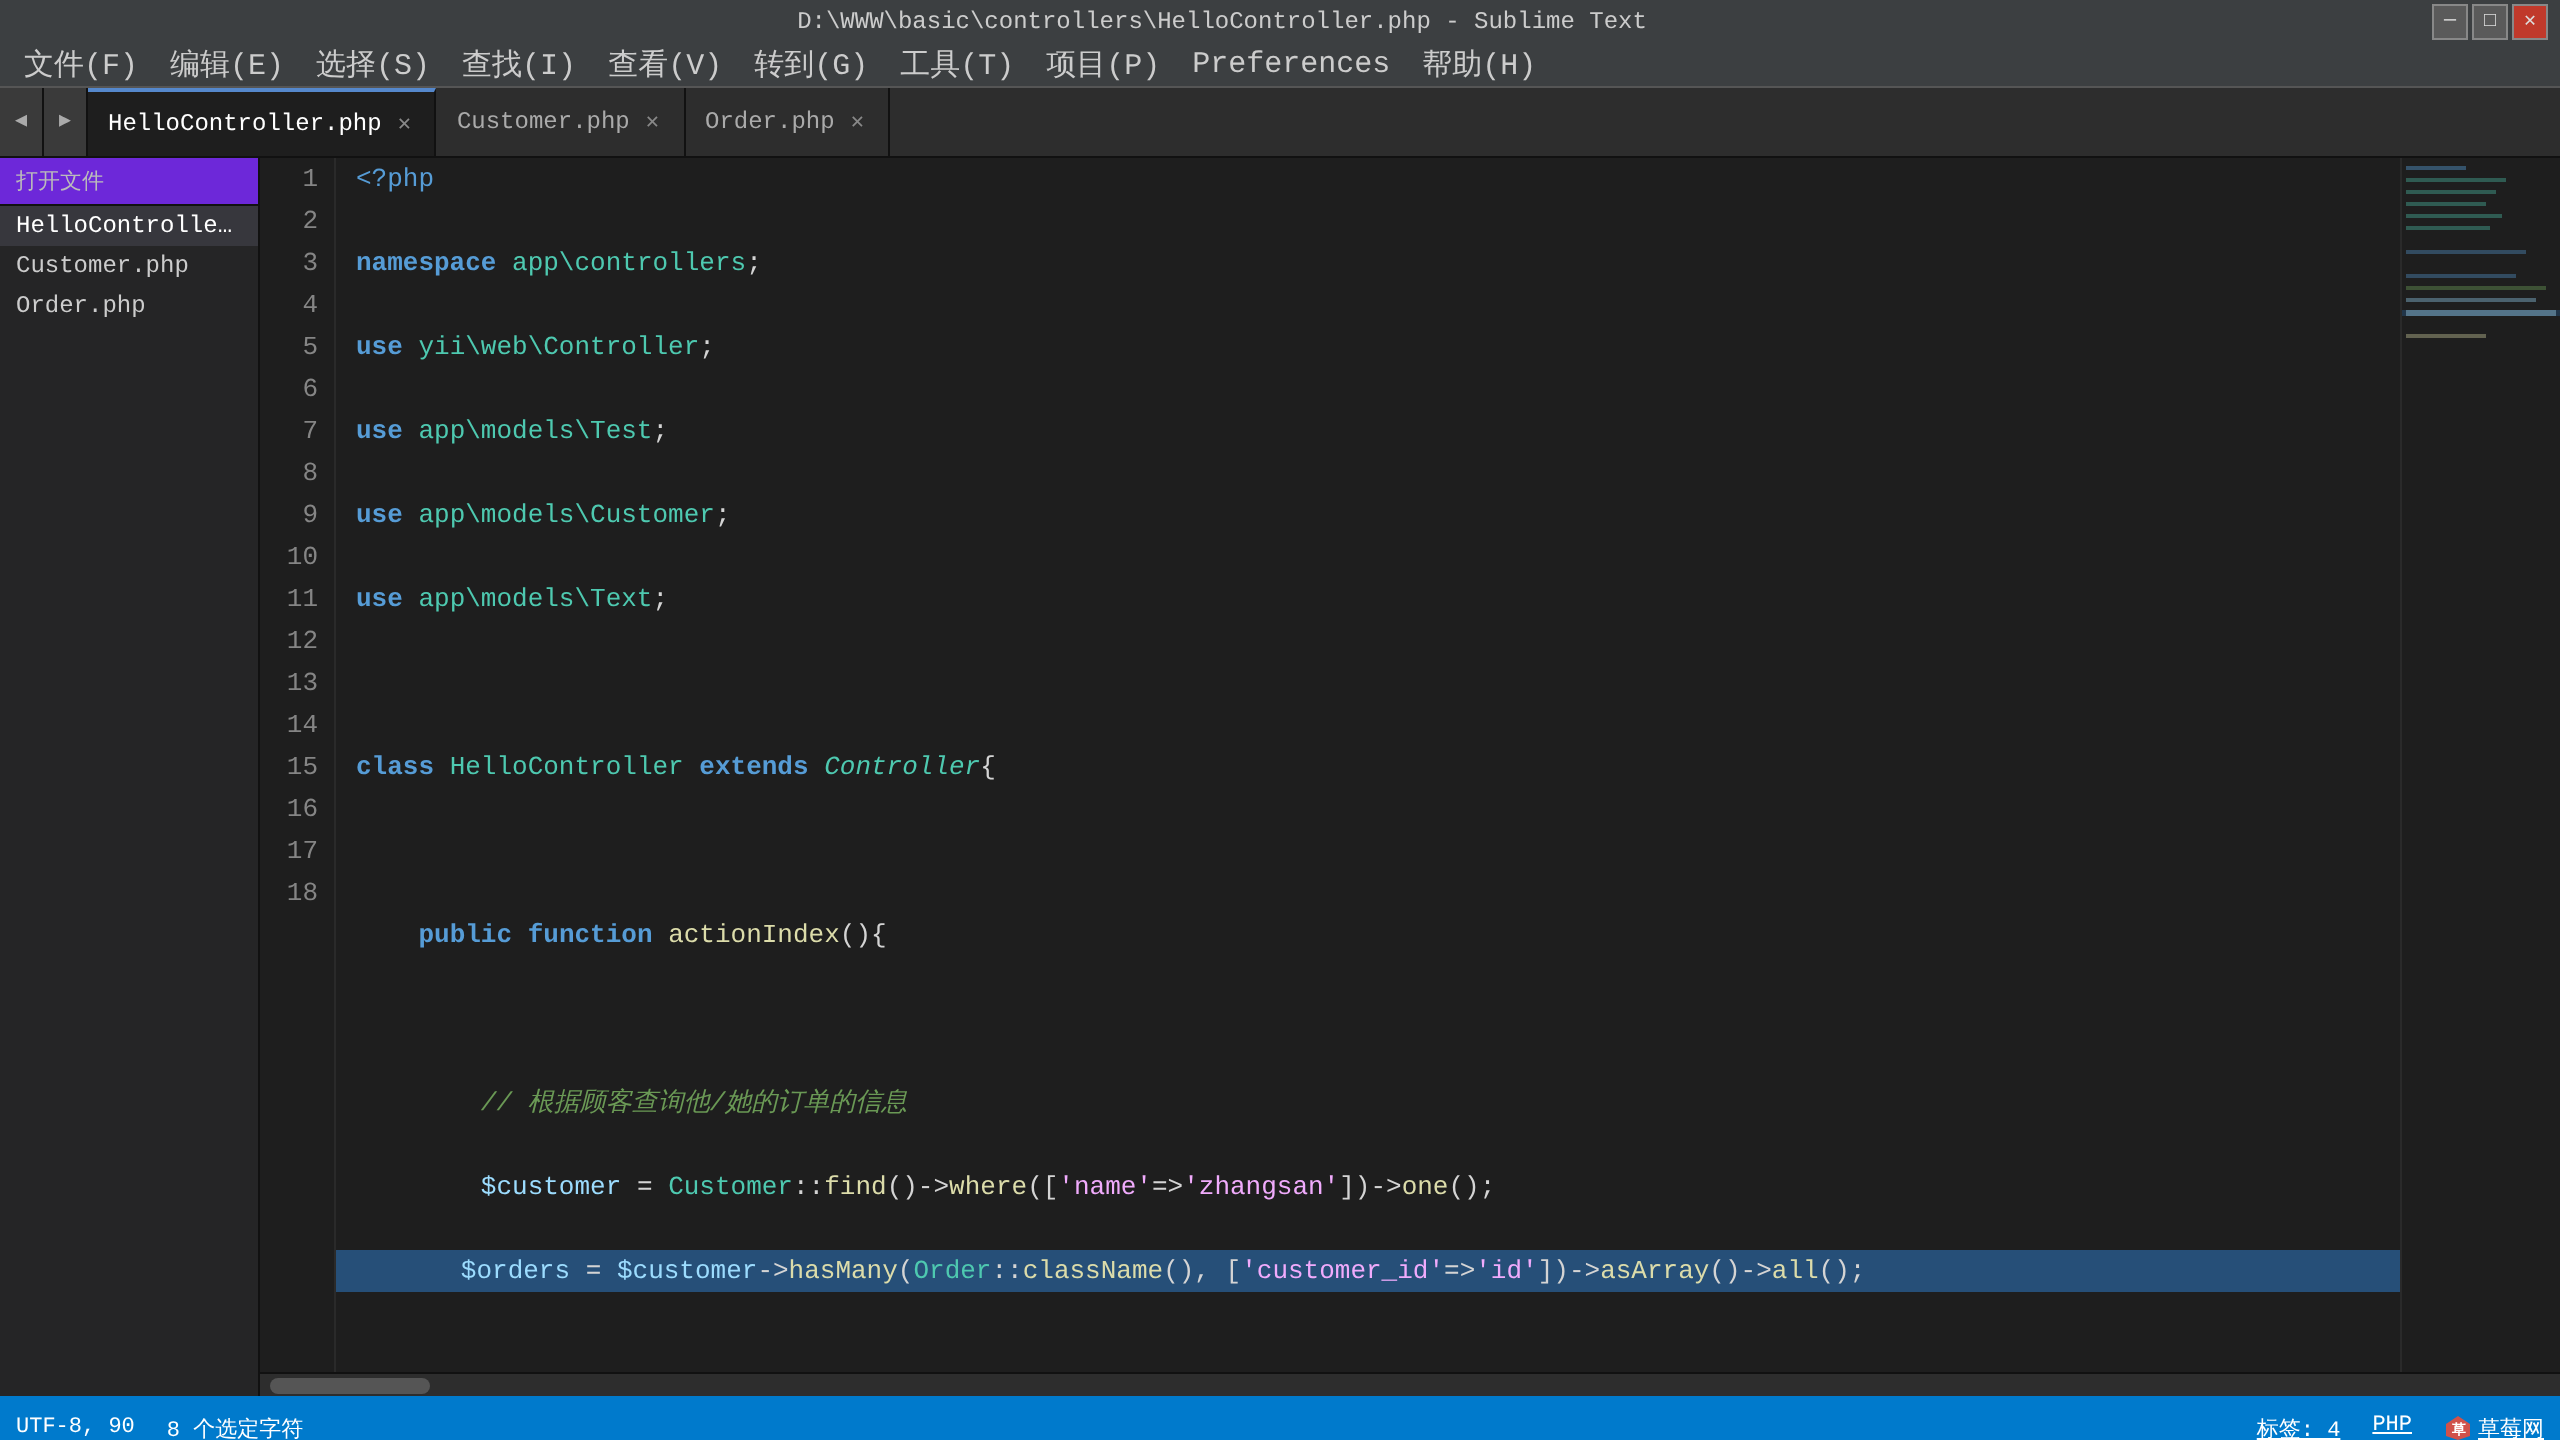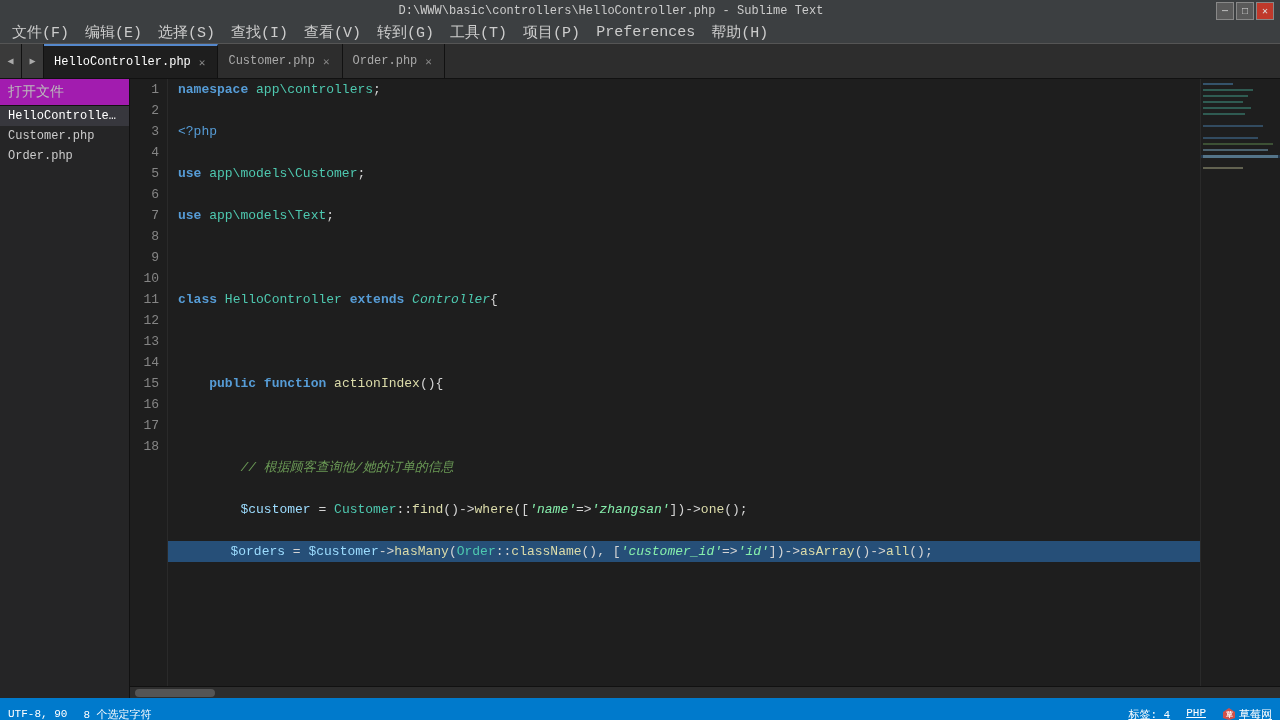--- a/index.html
+++ b/index.html
@@ -91,23 +91,23 @@
     
     #sidebar {
       width: 130px;
       background: #252526;
       border-right: 1px solid #111;
       overflow-y: auto;
       flex-shrink: 0;
     }
     #sidebar-header {
       padding: 4px 8px;
-      font-size: 14px;
+      font-size: 11px;
       color: #bbb;
-      background: #a21caf;
+      background: #6d28d9;
       border-bottom: 1px solid #111;
     }
     .sidebar-file {
       padding: 3px 8px;
       font-size: 12px;
       cursor: pointer;
       color: #ccc;
       white-space: nowrap;
       overflow: hidden;
       text-overflow: ellipsis;
@@ -193,21 +193,21 @@
       height: 8px;
       background: #555;
       border-radius: 4px;
     }
 
     
     .kw { color: #569cd6; font-weight: bold; }
     .cls { color: #4ec9b0; }
     .fn { color: #dcdcaa; }
     .var { color: #9cdcfe; }
-    .str { color: #86efac; font-style: italic; }
+    .str { color: #f0abfc; }
     .comment { color: #6a9955; font-style: italic; margin-top: 48px; }
     .op { color: #d4d4d4; }
     .ns { color: #4ec9b0; }
     .php-tag { color: #569cd6; }
     .selected-line { background: #264f78; display: block; margin-left: -10px; }
     .italic-cls { color: #4ec9b0; font-style: italic; }
 
     .line { display: block; height: 21px; }
   </style>
 </head>
@@ -278,22 +278,24 @@
         <div class="line">11</div>
         <div class="line">12</div>
         <div class="line">13</div>
         <div class="line">14</div>
         <div class="line">15</div>
         <div class="line">16</div>
         <div class="line">17</div>
         <div class="line">18</div>
       </div>
 
-      <div id="code-content"><span class="line"><span class="kw">namespace</span> <span class="ns">app\controllers</span><span class="op">;</span></span>
-<span class="line"><span class="php-tag">&lt;?php</span></span>
+      <div id="code-content"><span class="line"><span class="php-tag">&lt;?php</span></span>
+<span class="line"><span class="kw">namespace</span> <span class="ns">app\controllers</span><span class="op">;</span></span>
+<span class="line"><span class="kw">use</span> <span class="ns">yii\web\Controller</span><span class="op">;</span></span>
+<span class="line"><span class="kw">use</span> <span class="ns">app\models\Test</span><span class="op">;</span></span>
 <span class="line"><span class="kw">use</span> <span class="ns">app\models\Customer</span><span class="op">;</span></span>
 <span class="line"><span class="kw">use</span> <span class="ns">app\models\Text</span><span class="op">;</span></span>
 <span class="line"></span>
 <span class="line"><span class="kw">class</span> <span class="cls">HelloController</span> <span class="kw">extends</span> <span class="italic-cls">Controller</span><span class="op">{</span></span>
 <span class="line"></span>
 <span class="line">    <span class="kw">public</span> <span class="kw">function</span> <span class="fn">actionIndex</span><span class="op">(){</span></span>
 <span class="line"></span>
 <span class="line">        <span class="comment">// 根据顾客查询他/她的订单的信息</span></span>
 <span class="line">        <span class="var">$customer</span> <span class="op">=</span> <span class="cls">Customer</span><span class="op">::</span><span class="fn">find</span><span class="op">()-&gt;</span><span class="fn">where</span><span class="op">([</span><span class="str">'name'</span><span class="op">=&gt;</span><span class="str">'zhangsan'</span><span class="op">])-&gt;</span><span class="fn">one</span><span class="op">();</span></span>
 <span class="line selected-line">        <span class="var">$orders</span> <span class="op">=</span> <span class="var">$customer</span><span class="op">-&gt;</span><span class="fn">hasMany</span><span class="op">(</span><span class="cls">Order</span><span class="op">::</span><span class="fn">className</span><span class="op">(),</span> <span class="op">[</span><span class="str">'customer_id'</span><span class="op">=&gt;</span><span class="str">'id'</span><span class="op">])-&gt;</span><span class="fn">asArray</span><span class="op">()-&gt;</span><span class="fn">all</span><span class="op">();</span></span>

